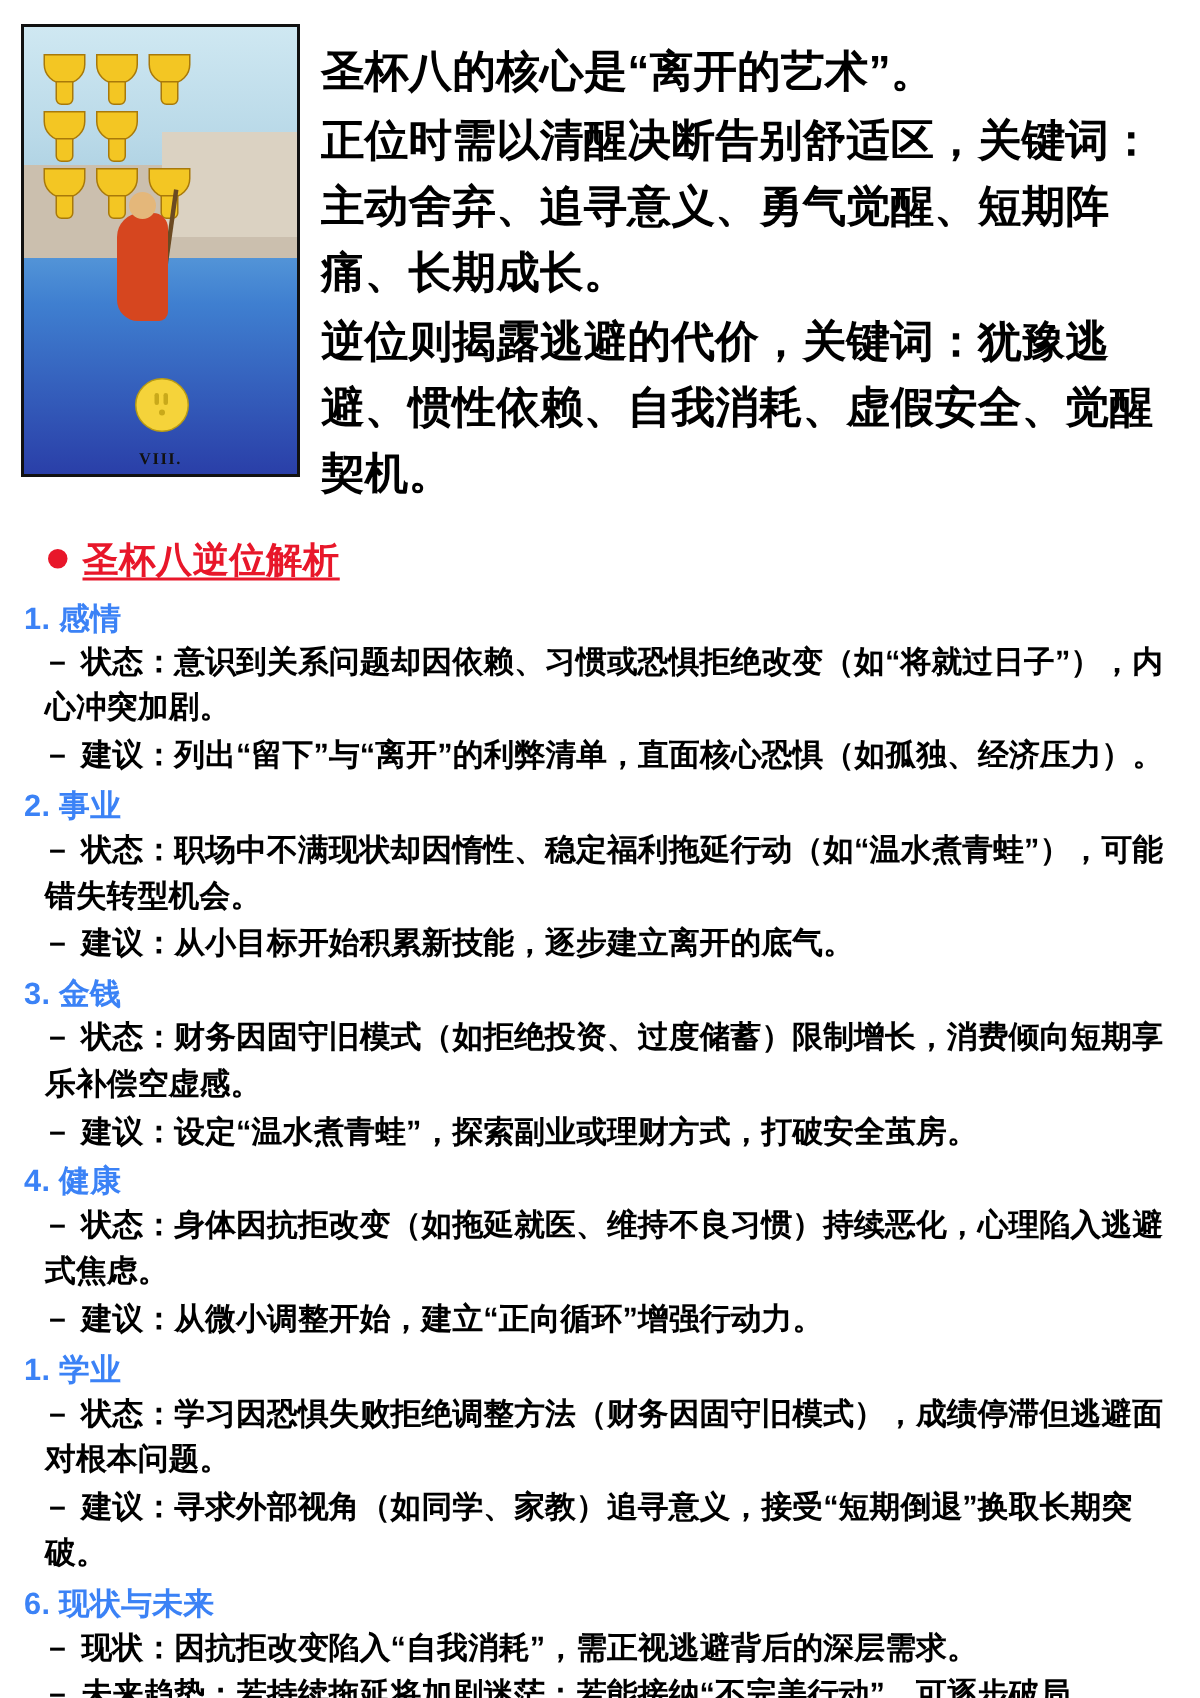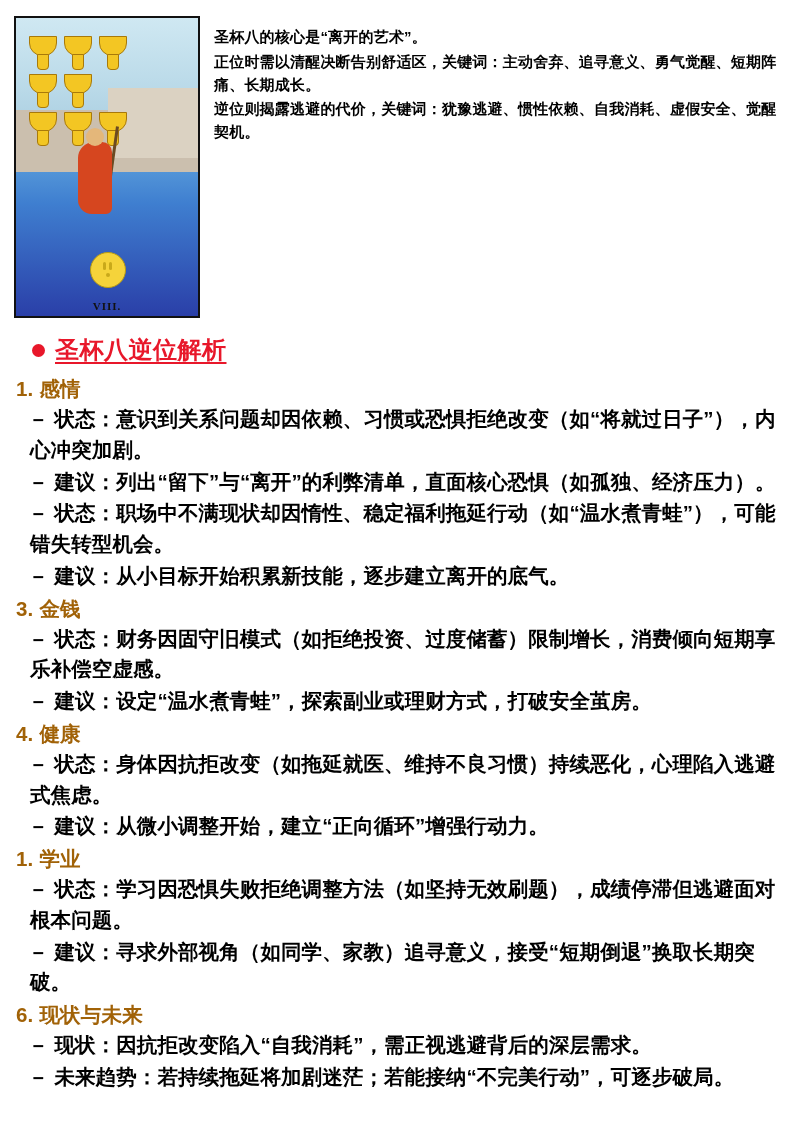--- a/index.html
+++ b/index.html
@@ -149,21 +149,21 @@
     letter-spacing: 1px;
     font-family: "Liberation Serif", serif;
   }
 
   .intro {
     flex: 1 1 auto;
     padding-top: 16px;
   }
   .intro p {
     margin: 0 0 2px 0;
-    font-size: 15px;
+    font-size: 29px;
     line-height: 1.52;
     font-weight: bold;
     letter-spacing: 0.2px;
   }
 
   
   .section-head {
     display: flex;
     align-items: center;
     gap: 10px;
@@ -183,21 +183,21 @@
     text-decoration: underline;
     text-underline-offset: 4px;
     letter-spacing: 0.5px;
   }
 
   
   .body {
     padding: 2px 2px 0 2px;
   }
   .sec-title {
-    color: #a16207;
+    color: #3b82f6;
     font-size: 20.5px;
     font-weight: bold;
     margin: 3px 0 1px 0;
     letter-spacing: 0.2px;
   }
   .line {
     font-size: 20.5px;
     font-weight: bold;
     line-height: 1.5;
     margin: 0 0 1px 0;
@@ -263,39 +263,40 @@
 
   <div class="body">
 
     <div>
       <div class="sec-title">1. 感情</div>
       <div class="line">－ 状态：意识到关系问题却因依赖、习惯或恐惧拒绝改变（如“将就过日子”），内心冲突加剧。</div>
       <div class="line">－ 建议：列出“留下”与“离开”的利弊清单，直面核心恐惧（如孤独、经济压力）。</div>
     </div>
 
     <div>
+      <div class="sec-title">2. 事业</div>
       <div class="line">－ 状态：职场中不满现状却因惰性、稳定福利拖延行动（如“温水煮青蛙”），可能错失转型机会。</div>
       <div class="line">－ 建议：从小目标开始积累新技能，逐步建立离开的底气。</div>
     </div>
 
     <div>
       <div class="sec-title">3. 金钱</div>
       <div class="line">－ 状态：财务因固守旧模式（如拒绝投资、过度储蓄）限制增长，消费倾向短期享乐补偿空虚感。</div>
       <div class="line">－ 建议：设定“温水煮青蛙”，探索副业或理财方式，打破安全茧房。</div>
     </div>
 
     <div>
       <div class="sec-title">4. 健康</div>
       <div class="line">－ 状态：身体因抗拒改变（如拖延就医、维持不良习惯）持续恶化，心理陷入逃避式焦虑。</div>
       <div class="line">－ 建议：从微小调整开始，建立“正向循环”增强行动力。</div>
     </div>
 
     <div>
       <div class="sec-title">1. 学业</div>
-      <div class="line">－ 状态：学习因恐惧失败拒绝调整方法（如坚持无效刷题），成绩停滞但逃避面对根本问题。</div>
+      <div class="line">－ 状态：学习因恐惧失败拒绝调整方法（财务因固守旧模式），成绩停滞但逃避面对根本问题。</div>
       <div class="line">－ 建议：寻求外部视角（如同学、家教）追寻意义，接受“短期倒退”换取长期突破。</div>
     </div>
 
     <div>
       <div class="sec-title">6. 现状与未来</div>
       <div class="line">－ 现状：因抗拒改变陷入“自我消耗”，需正视逃避背后的深层需求。</div>
       <div class="line">－ 未来趋势：若持续拖延将加剧迷茫；若能接纳“不完美行动”，可逐步破局。</div>
     </div>
 
   </div>

